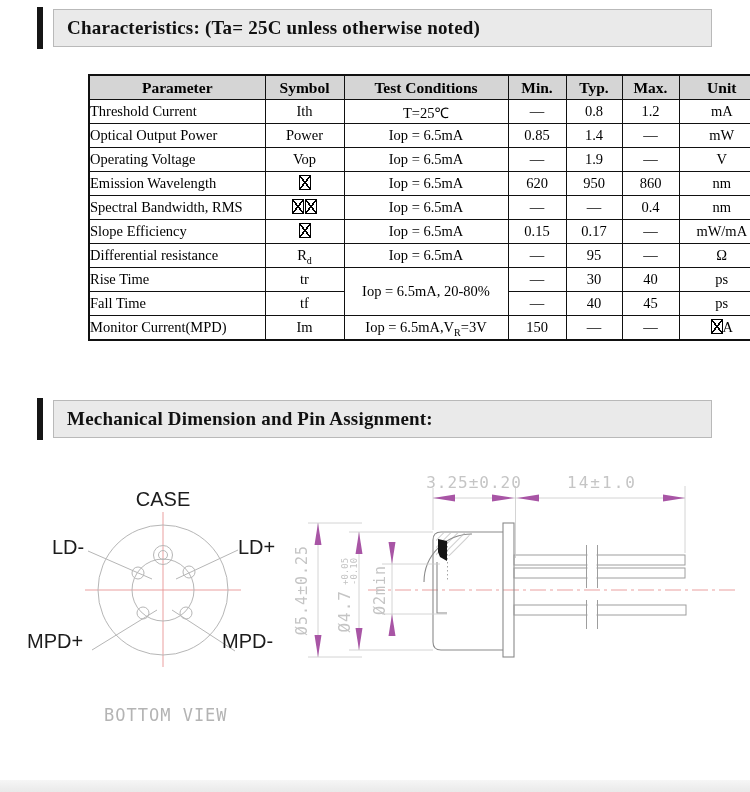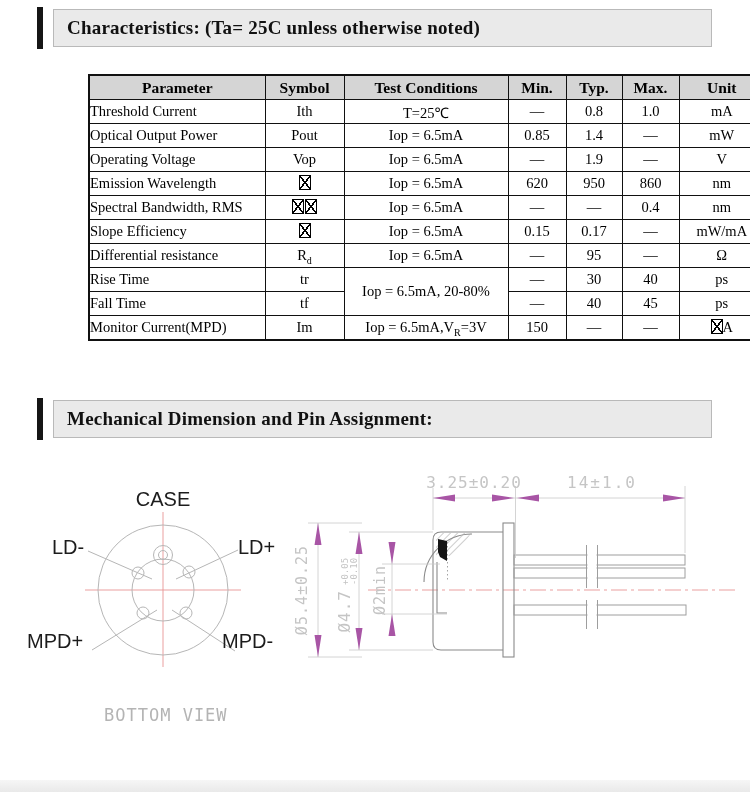--- a/index.html
+++ b/index.html
@@ -75,26 +75,26 @@
           <th>Unit</th>
         </tr>
       </thead>
     <tbody id="table-body">
         <tr>
           <td class="param">Threshold Current</td>
           <td>Ith</td>
           <td>T=25℃</td>
           <td>—</td>
           <td>0.8</td>
-          <td>1.0</td>
+          <td>1.2</td>
           <td>mA</td>
         </tr>
         <tr>
           <td class="param">Optical Output Power</td>
-          <td>Pout</td>
+          <td>Power</td>
           <td>Iop = 6.5mA</td>
           <td>0.85</td>
           <td>1.4</td>
           <td>—</td>
           <td>mW</td>
         </tr>
         <tr>
           <td class="param">Operating Voltage</td>
           <td>Vop</td>
           <td>Iop = 6.5mA</td>

